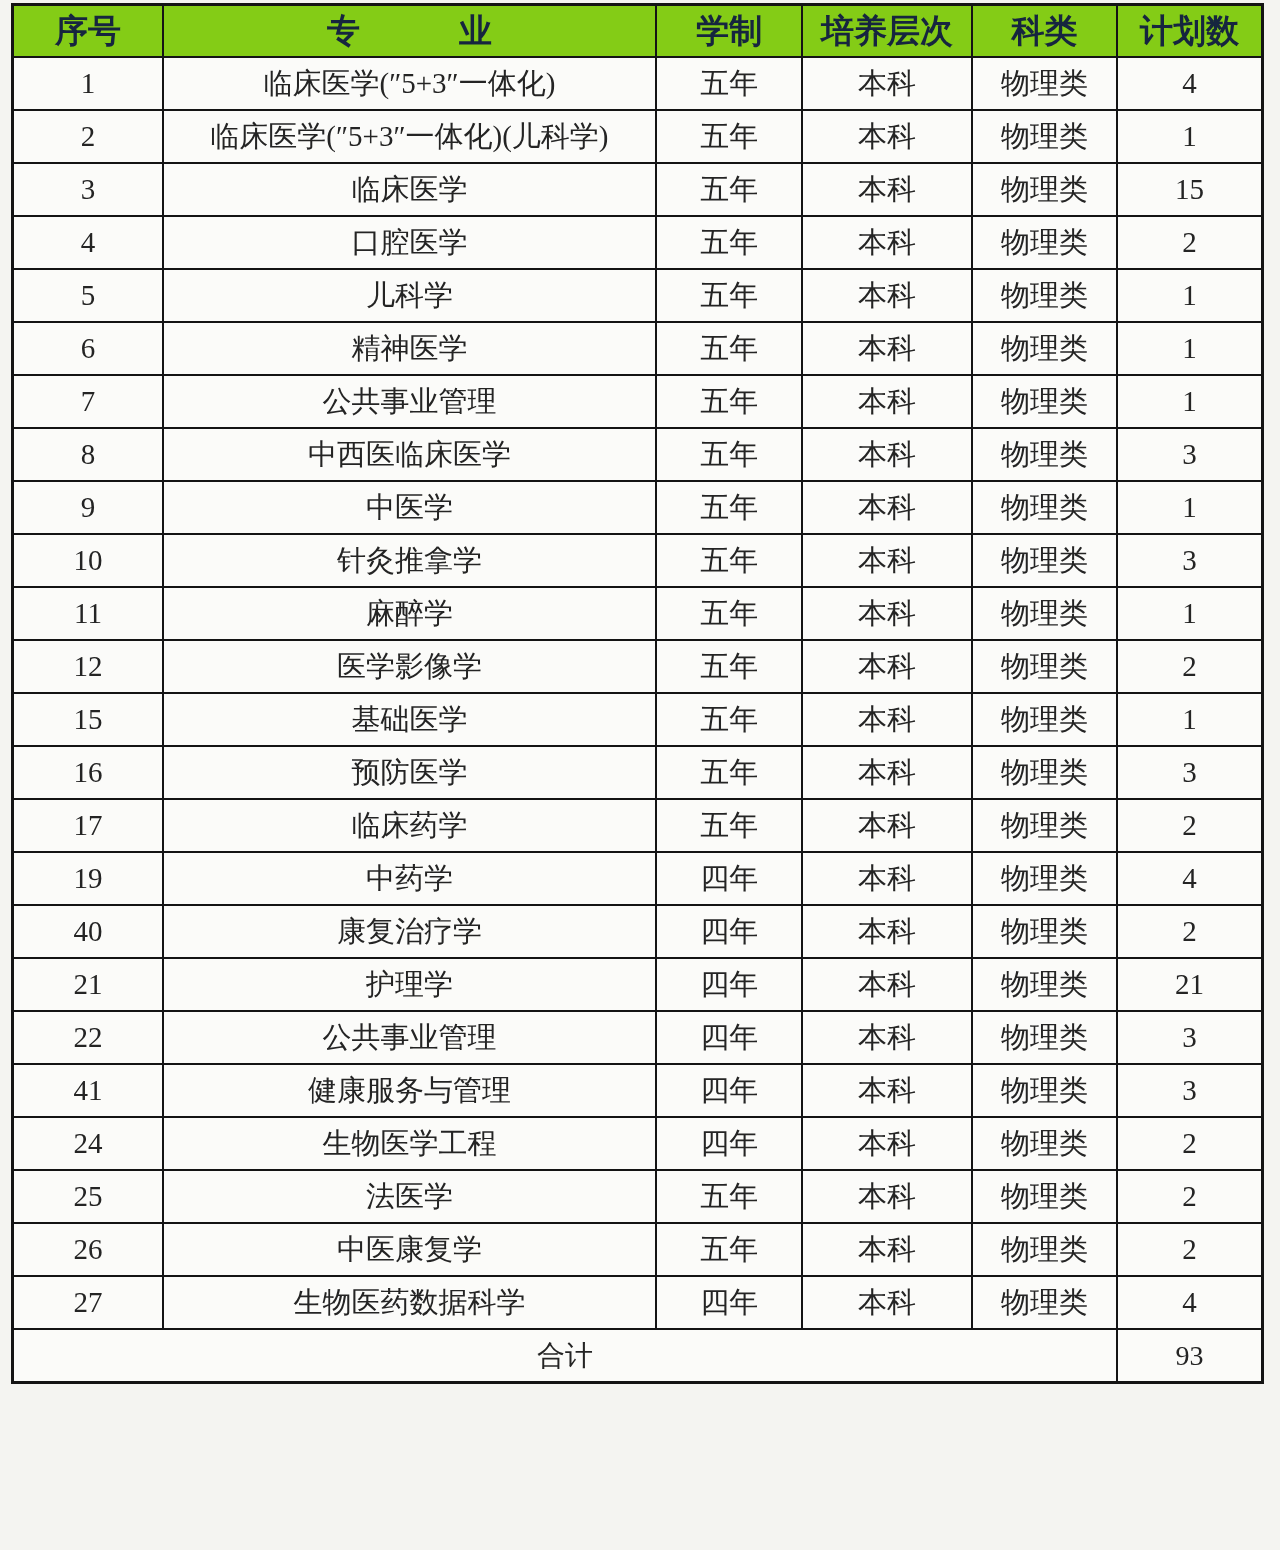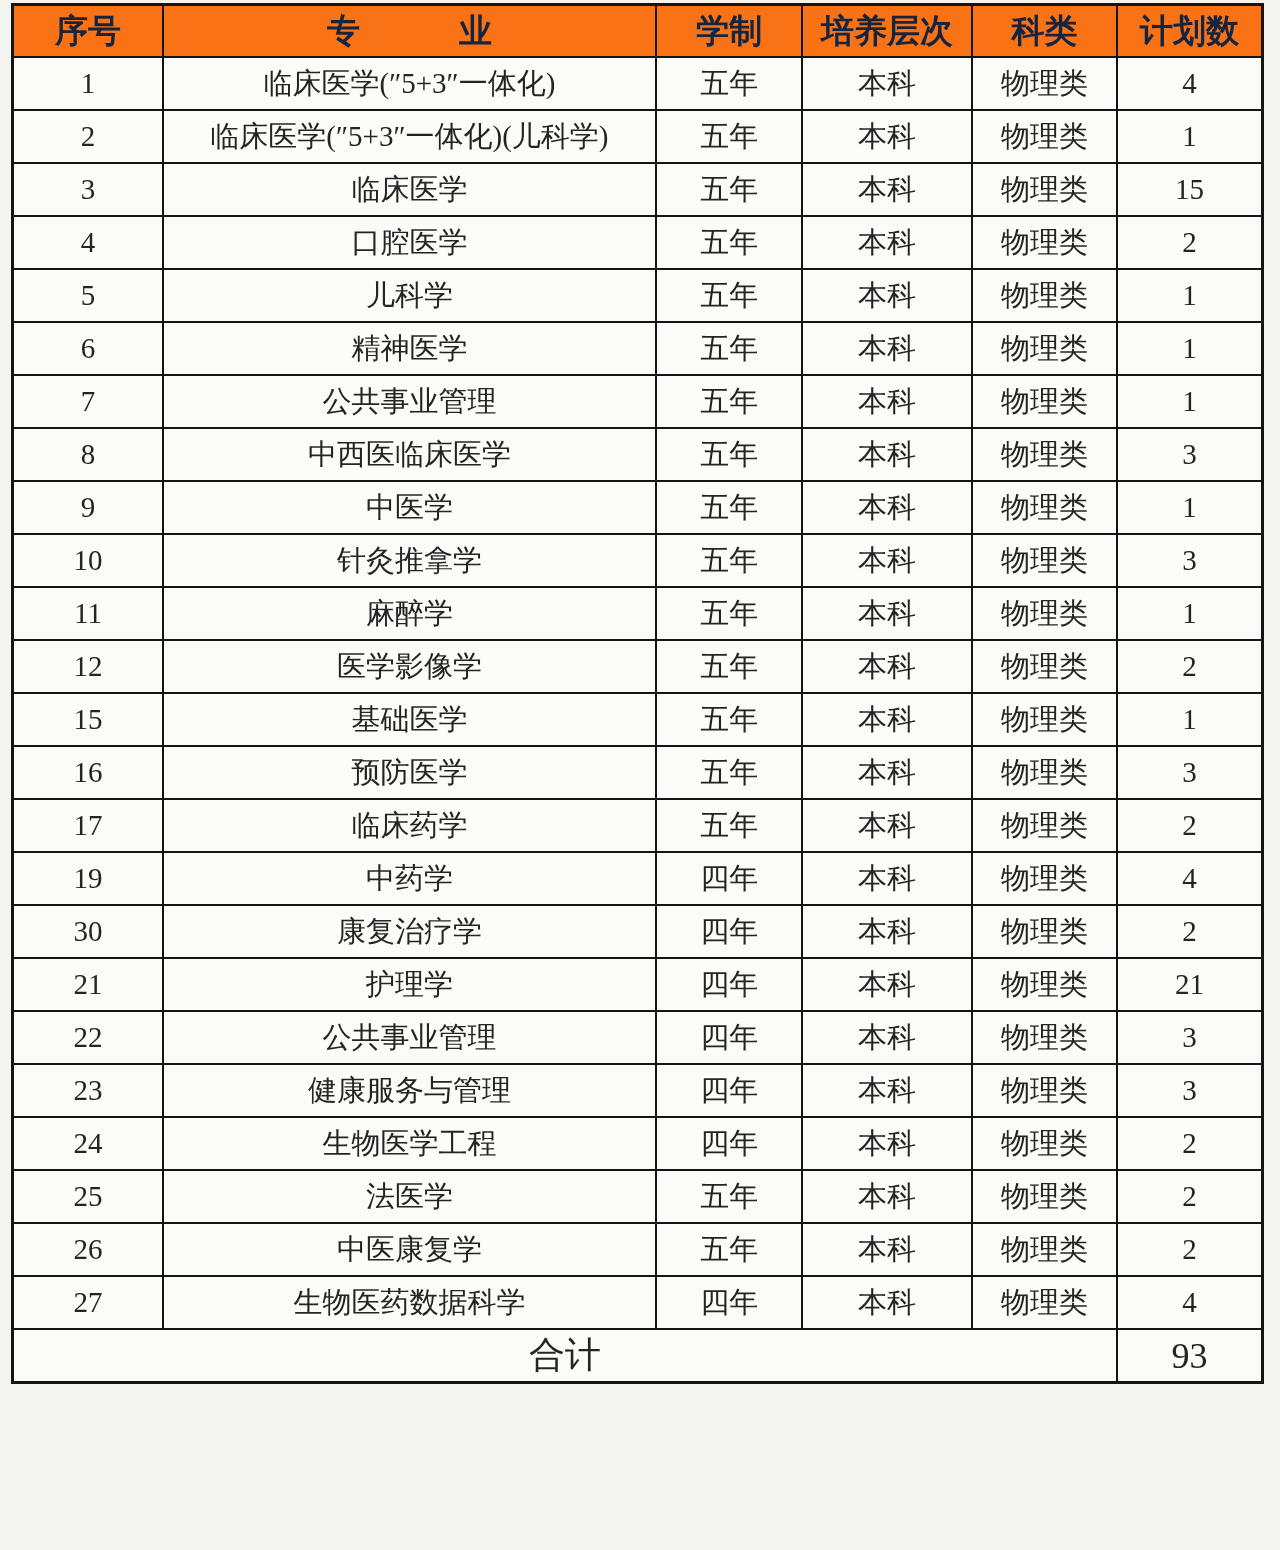--- a/index.html
+++ b/index.html
@@ -35,34 +35,34 @@
   .plan-table th,
   .plan-table td {
     border: 2px solid #141414;
     text-align: center;
     vertical-align: middle;
     padding: 0;
     white-space: nowrap;
     overflow: hidden;
   }
   .plan-table thead th {
-    background: #f97316;
+    background: #84cc16;
     color: #16253f;
     font-size: 33px;
     font-weight: 600;
     height: 50px;
   }
   .plan-table tbody td {
     height: 51px;
     font-size: 29px;
     color: #242424;
   }
   .plan-table tfoot td {
     height: 51px;
-    font-size: 36px;
+    font-size: 28px;
     color: #242424;
   }
 </style>
 </head>
 <body>
 
 <div class="page">
   <table class="plan-table">
     <colgroup>
       <col class="c-no">
@@ -205,21 +205,21 @@
         </tr>
         <tr>
           <td>19</td>
           <td>中药学</td>
           <td>四年</td>
           <td>本科</td>
           <td>物理类</td>
           <td>4</td>
         </tr>
         <tr>
-          <td>30</td>
+          <td>40</td>
           <td>康复治疗学</td>
           <td>四年</td>
           <td>本科</td>
           <td>物理类</td>
           <td>2</td>
         </tr>
         <tr>
           <td>21</td>
           <td>护理学</td>
           <td>四年</td>
@@ -229,21 +229,21 @@
         </tr>
         <tr>
           <td>22</td>
           <td>公共事业管理</td>
           <td>四年</td>
           <td>本科</td>
           <td>物理类</td>
           <td>3</td>
         </tr>
         <tr>
-          <td>23</td>
+          <td>41</td>
           <td>健康服务与管理</td>
           <td>四年</td>
           <td>本科</td>
           <td>物理类</td>
           <td>3</td>
         </tr>
         <tr>
           <td>24</td>
           <td>生物医学工程</td>
           <td>四年</td>

